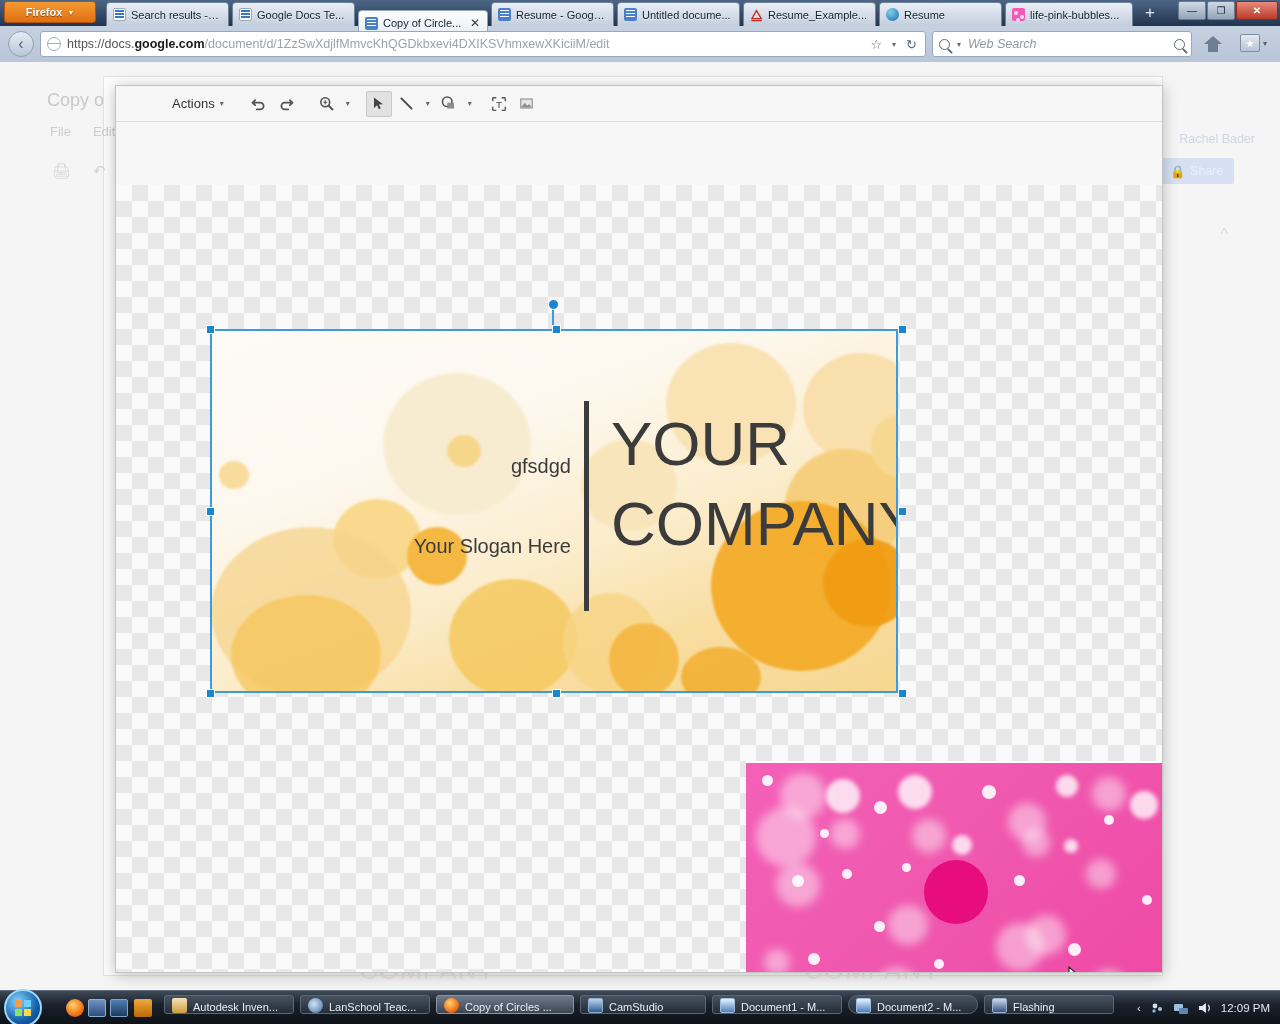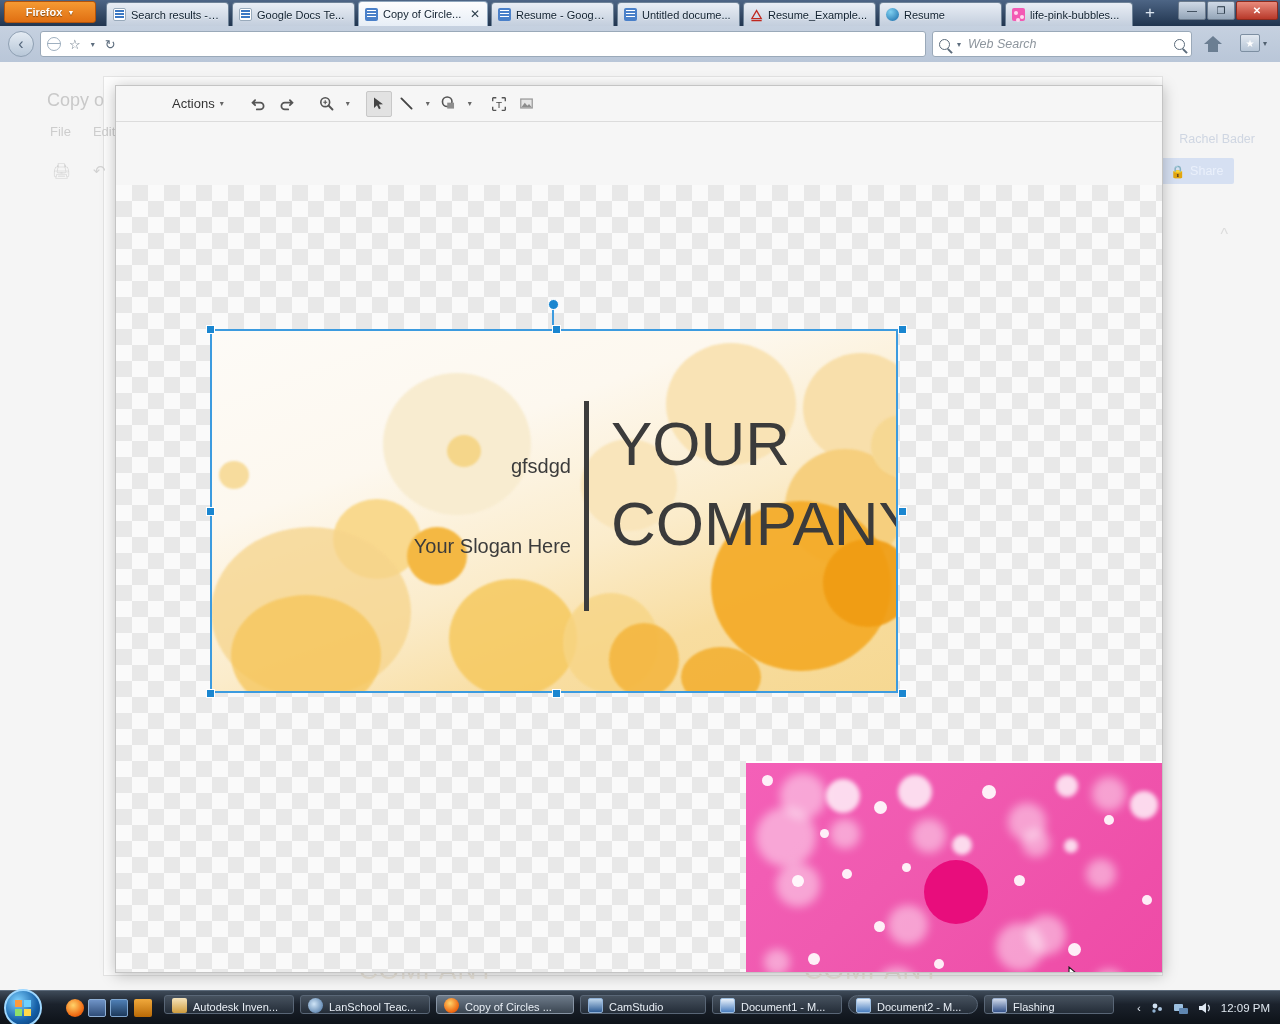--- a/index.html
+++ b/index.html
@@ -19,21 +19,21 @@
     text-shadow:0 1px 1px rgba(0,0,0,.45);
     display:flex; align-items:center; justify-content:center; gap:5px; }
   #firefox-button .carat { font-size:7px; }
 
   .tab { position:absolute; top:2px; height:24px;
     background:linear-gradient(#e9eef5,#c3cedd);
     border:1px solid #5b7falt; border:1px solid #6f8398;
     border-bottom:none; border-radius:4px 4px 0 0;
     display:flex; align-items:center; padding:0 6px; gap:5px;
     font-size:11px; color:#10202f; white-space:nowrap; overflow:hidden; }
-  .tab.active { background:linear-gradient(#fdfdfe,#e7eef6); top:1px; height:25px;
+  .tab.active { background:linear-gradient(#fdfdfe,#e7eef6); top:10px; height:25px;
     border-color:#8fa6bd; }
   .tab .tlabel { overflow:hidden; text-overflow:ellipsis; flex:1;
     text-shadow:0 1px 0 rgba(255,255,255,.6); }
   .fav { width:13px; height:13px; flex:0 0 13px; border-radius:2px; position:relative; }
   .fav.doc { background:#fff; border:1px solid #9ab; }
   .fav.doc::after { content:""; position:absolute; left:1px; top:1px; right:1px; bottom:1px;
     background:repeating-linear-gradient(#3b78c3 0 2px,#fff 2px 3px); }
   .fav.gdoc { background:#4a80c9; }
   .fav.gdoc::after{ content:""; position:absolute; left:2px; top:2px; right:2px; bottom:2px;
     background:repeating-linear-gradient(#fff 0 1px,#4a80c9 1px 3px); }
@@ -244,20 +244,21 @@
       <div class="winbtn">—</div>
       <div class="winbtn">❐</div>
       <div class="winbtn close">✕</div>
     </div>
   </div>
 
   <div id="navbar">
     <div id="backbtn">‹</div>
     <div id="urlbar">
       <span class="globe-ic"></span>
+      <span id="urltext"><span class="host-dim">https://docs.</span><b>google.com</b><span>/document/d/1ZzSwXdjlfMmvcKhQGDkbxevi4DXIKSVhmxewXKiciiM/edit</span></span>
       <span class="ubtn">☆</span>
       <span class="ubtn" style="font-size:8px;">▾</span>
       <span class="ubtn">↻</span>
     </div>
     <div id="searchbar">
       <span class="mag"></span>
       <span class="ubtn" style="font-size:8px;">▾</span>
       <span class="sp" title="Web Search">Web Search</span>
       <span class="mag"></span>
     </div>

